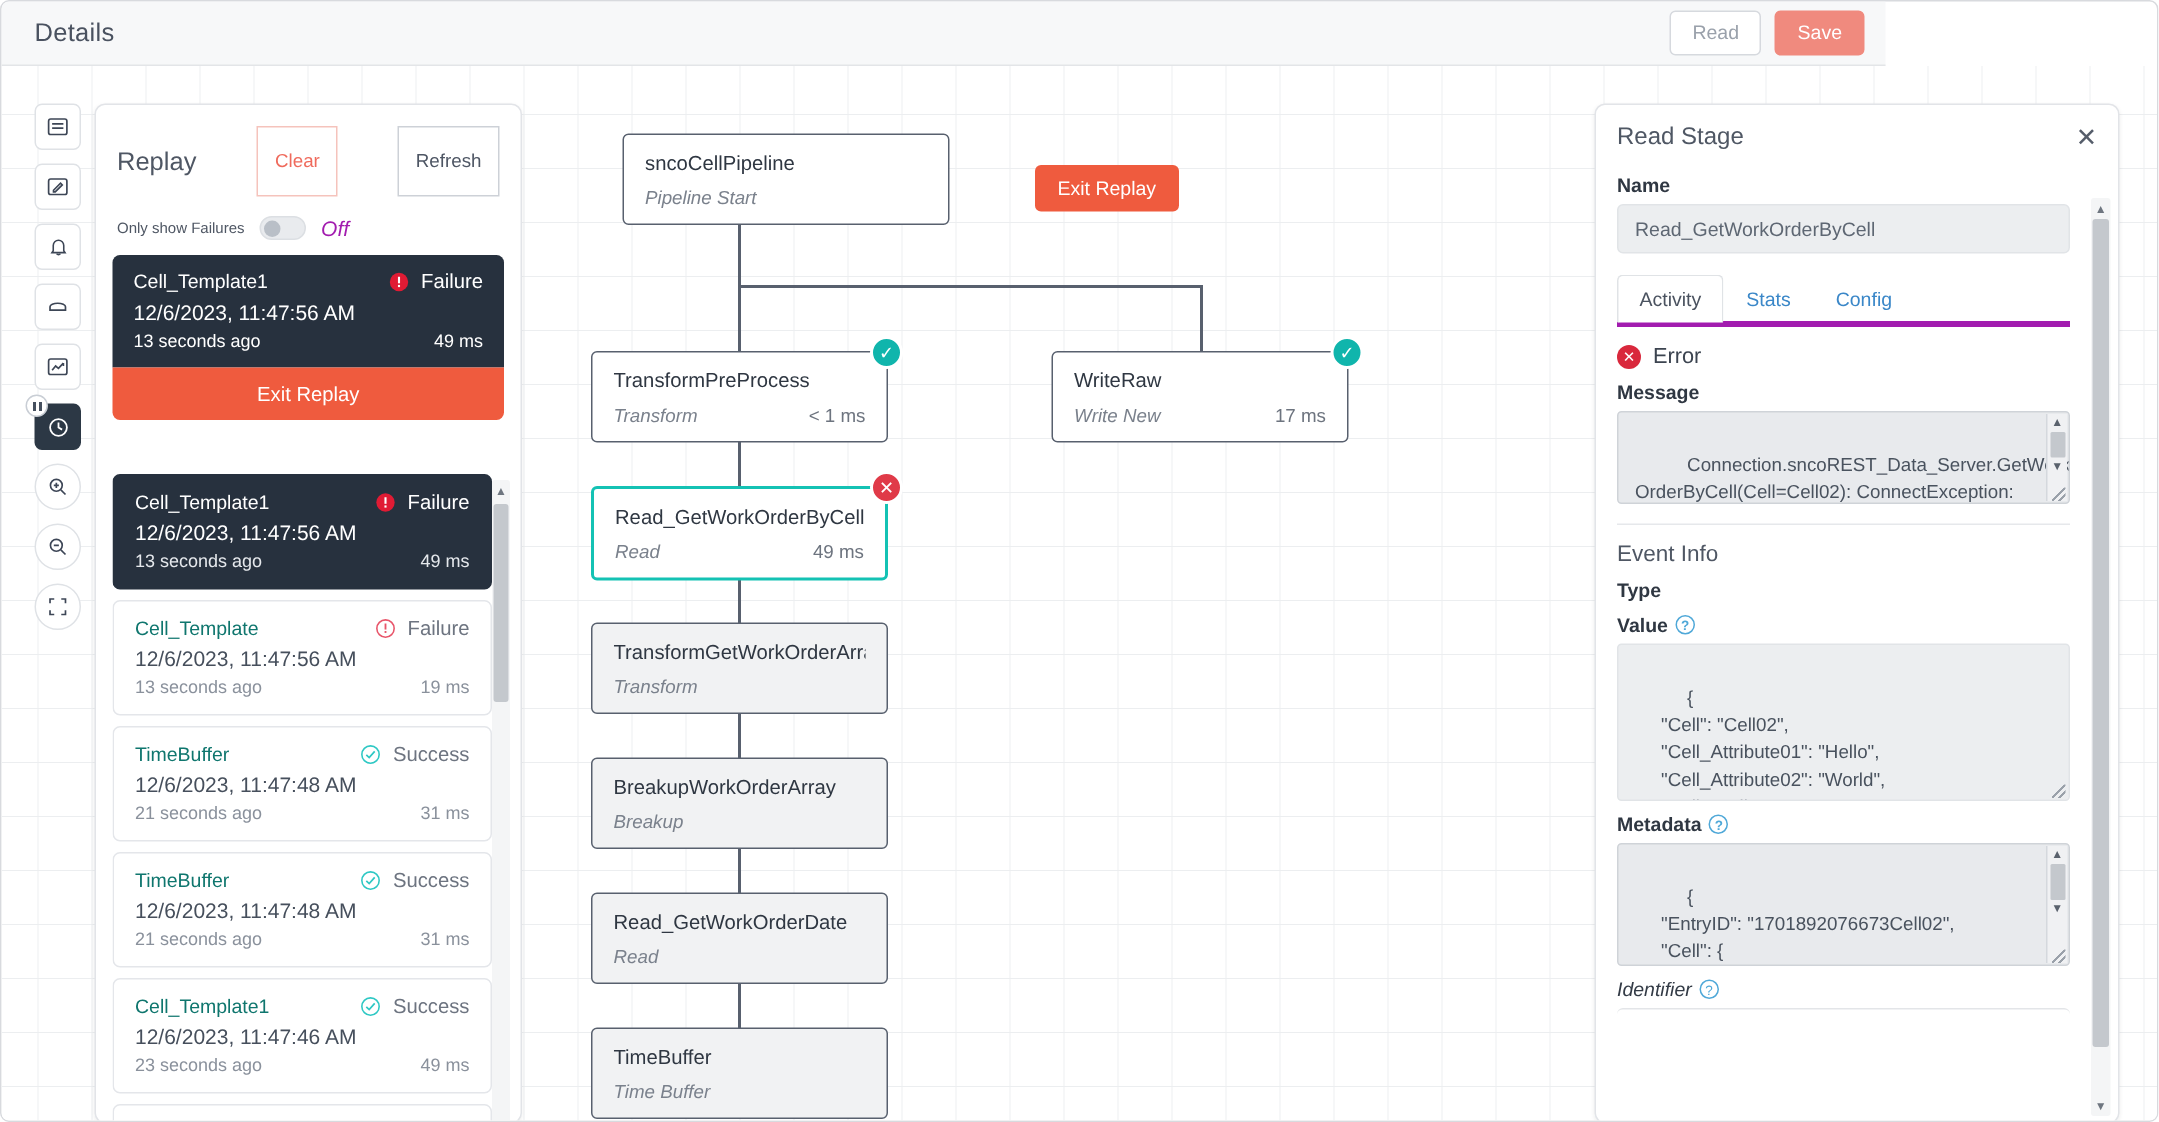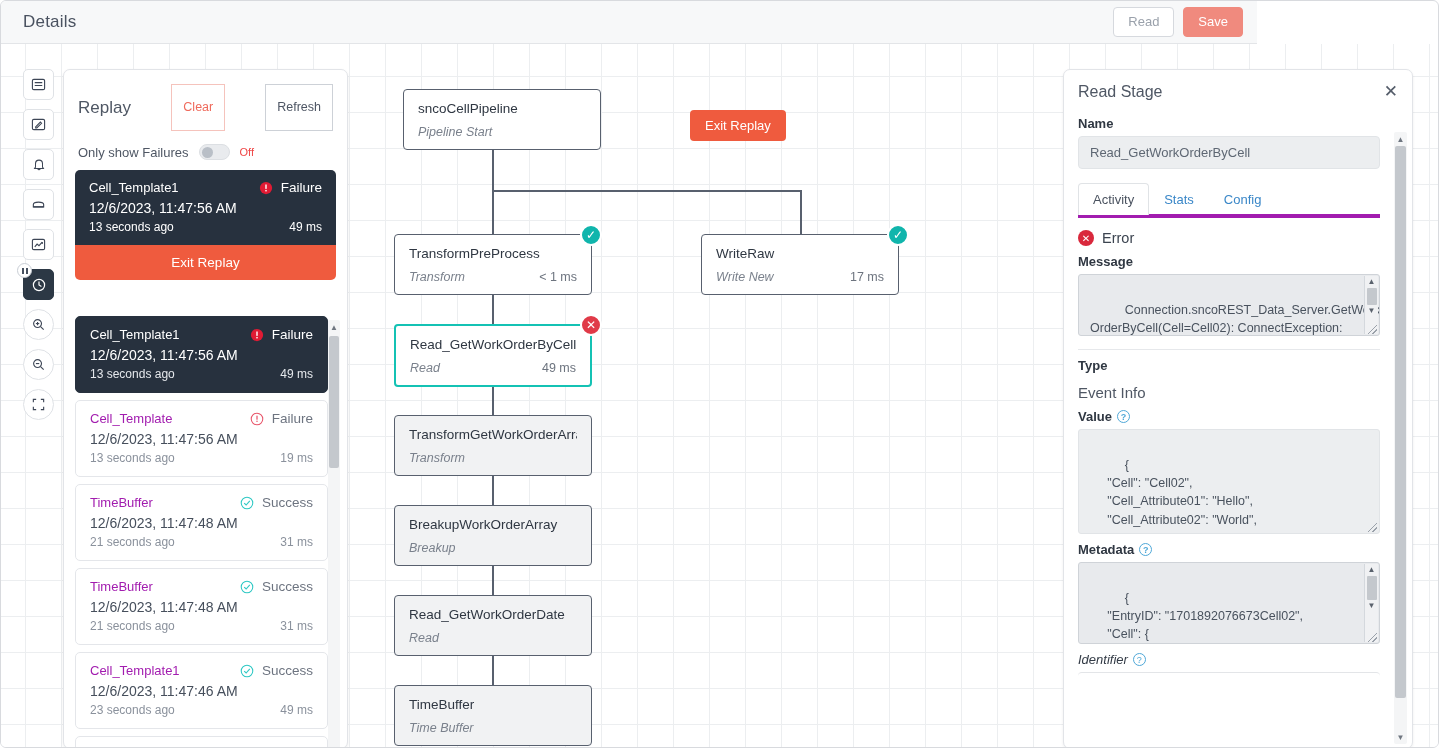--- a/index.html
+++ b/index.html
@@ -114,32 +114,32 @@
     background: #fff; cursor: pointer; line-height: 1.2;
     font-family: "Liberation Sans", sans-serif;
   }
   .mini-btn.clear { color: #ef6a5c; border: 1px solid #f5c3bc; margin-right: 8px; }
   .mini-btn.refresh { color: #4e5664; border: 1px solid #cdd1d7; }
 
   .toggle-row {
     display: flex; align-items: center; gap: 10px;
     padding: 13px 14px 10px 14px;
   }
-  .toggle-row .lbl { font-size: 13px; color: #4f5764; }
+  .toggle-row .lbl { font-size: 10px; color: #4f5764; }
   .switch {
     width: 31px; height: 16px; border-radius: 9px;
     background: #e9ebee; border: 1px solid #dcdfe3;
     position: relative; cursor: pointer;
   }
   .switch .knob {
     position: absolute; left: 2px; top: 2px;
     width: 11px; height: 11px; border-radius: 50%;
     background: #b9bfc7;
   }
-  .toggle-row .state { font-size: 11px; color: #ef4444; }
+  .toggle-row .state { font-size: 14px; color: #a21caf; font-style: italic; }
 
   
   .featured {
     margin: 0 11px;
     background: #27313e; border-radius: 5px 5px 0 0;
     padding: 10px 14px 11px 14px; color: #fff;
   }
   .entry-line1 { display: flex; align-items: center; }
   .entry-name { font-size: 13px; flex: 1; }
   .entry-status { font-size: 13.5px; display: flex; align-items: center; gap: 8px; }
@@ -156,21 +156,21 @@
   .rp-list {
     position: absolute; left: 11px; top: 246px;
     width: 253px; height: 447px;
     overflow: hidden;
   }
   .rp-item {
     background: #fff; border: 1px solid #e4e6ea; border-radius: 5px;
     padding: 10px 14px 11px 14px; margin-bottom: 7px; cursor: pointer;
   }
   .rp-item.dark { background: #27313e; border-color: #27313e; color: #fff; }
-  .rp-item .entry-name { color: #a21caf; }
+  .rp-item .entry-name { color: #0f766e; }
   .rp-item.dark .entry-name { color: #ffffff; }
   .rp-item .entry-date { color: #464f5c; }
   .rp-item.dark .entry-date { color: #ffffff; }
   .rp-item .entry-line3 { color: #8a919c; }
   .rp-item.dark .entry-line3 { color: #e5e8ec; }
   .rp-item .entry-status.failure { color: #6d7480; }
   .rp-item .entry-status.success { color: #6d7480; }
   .rp-item.dark .entry-status { color: #ffffff; }
 
   .ico-circ { width: 14px; height: 14px; flex: 0 0 14px; }
@@ -345,21 +345,21 @@
     <div class="edge" style="left:799px; top:146px; width:2px; height:62px;"></div>
     <div class="edge" style="left:491px; top:146px; width:2px; height:62px;"></div>
     <div class="edge" style="left:491px; top:248px; width:2px; height:36px;"></div>
     <div class="edge" style="left:491px; top:340px; width:2px; height:36px;"></div>
     <div class="edge" style="left:491px; top:430px; width:2px; height:36px;"></div>
     <div class="edge" style="left:491px; top:520px; width:2px; height:36px;"></div>
     <div class="edge" style="left:491px; top:610px; width:2px; height:36px;"></div>
 
     <div id="exit-replay-top">Exit Replay</div>
 
-    <div class="node" style="left:402px; top:45px; width:198px;">
+    <div class="node" style="left:414px; top:45px; width:218px;">
       <div class="n-title">sncoCellPipeline</div>
       <div class="n-sub">
         <span class="n-type">Pipeline Start</span>
         <span class="n-ms"></span>
       </div>
     </div>
 
     <div class="node" style="left:393px; top:190px; width:198px;">
       <div class="badge ok" style="right:-11px; top:-11px; position:absolute;">✓</div>
       <div class="n-title">TransformPreProcess</div>
@@ -659,23 +659,23 @@
           <div class="tsb">
             <div class="a">▲</div>
             <div class="th" style="height:17px;"></div>
             <div class="a">▼</div>
           </div>
           <div class="grip"></div>
         </div>
 
         <div class="divider"></div>
 
+        <div class="fld-label plain" style="margin-top:11px;">Event Info</div>
+
         <div class="fld-label">Type</div>
-
-        <div class="fld-label plain" style="margin-top:11px;">Event Info</div>
 
         <div class="fld-label">
           <span>Value</span>
           <span class="help">?</span>
         </div>
         <div class="ta plain" style="height:105px;">
           <span>{
      "Cell": "Cell02",
      "Cell_Attribute01": "Hello",
      "Cell_Attribute02": "World",

